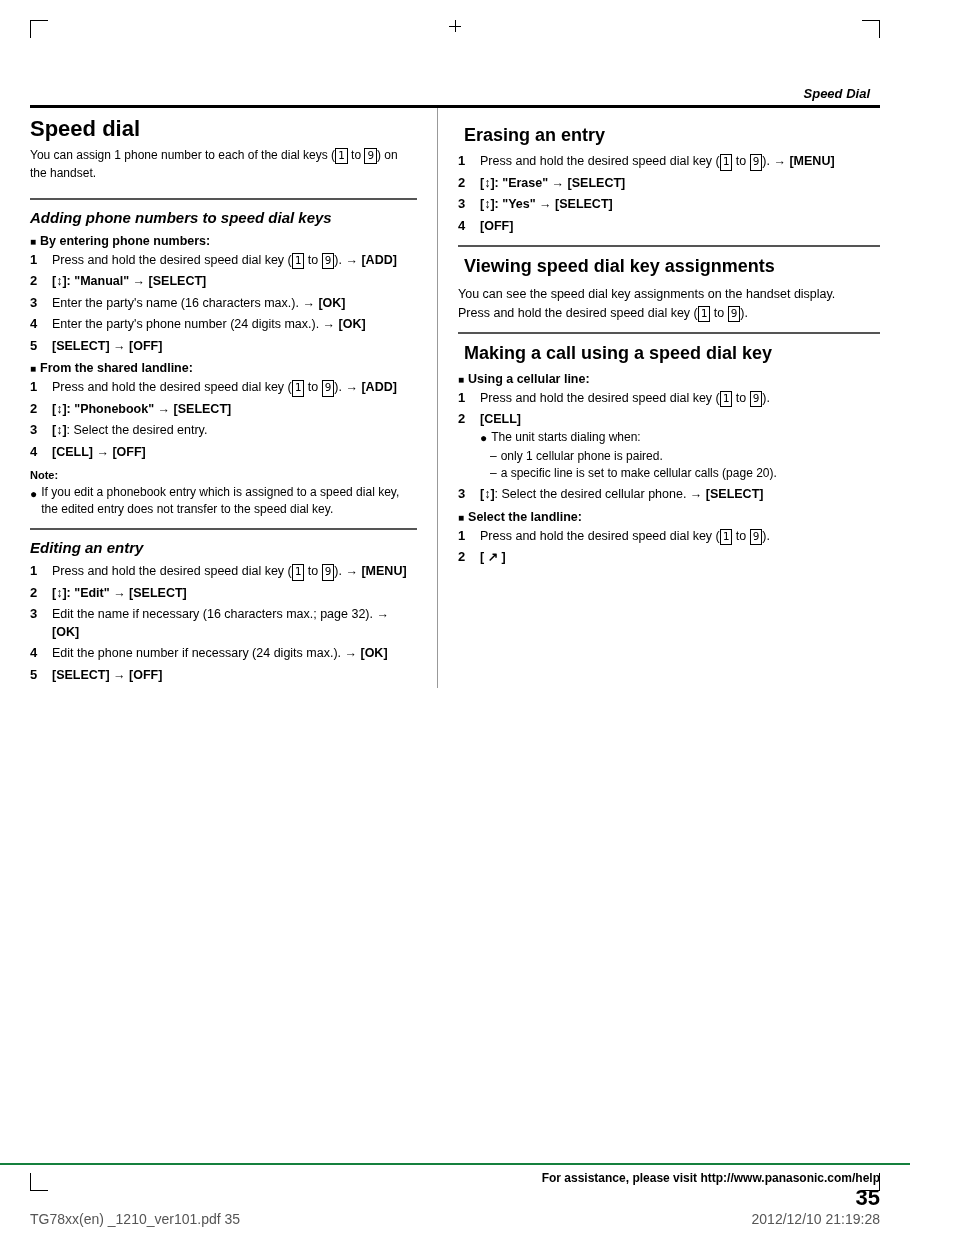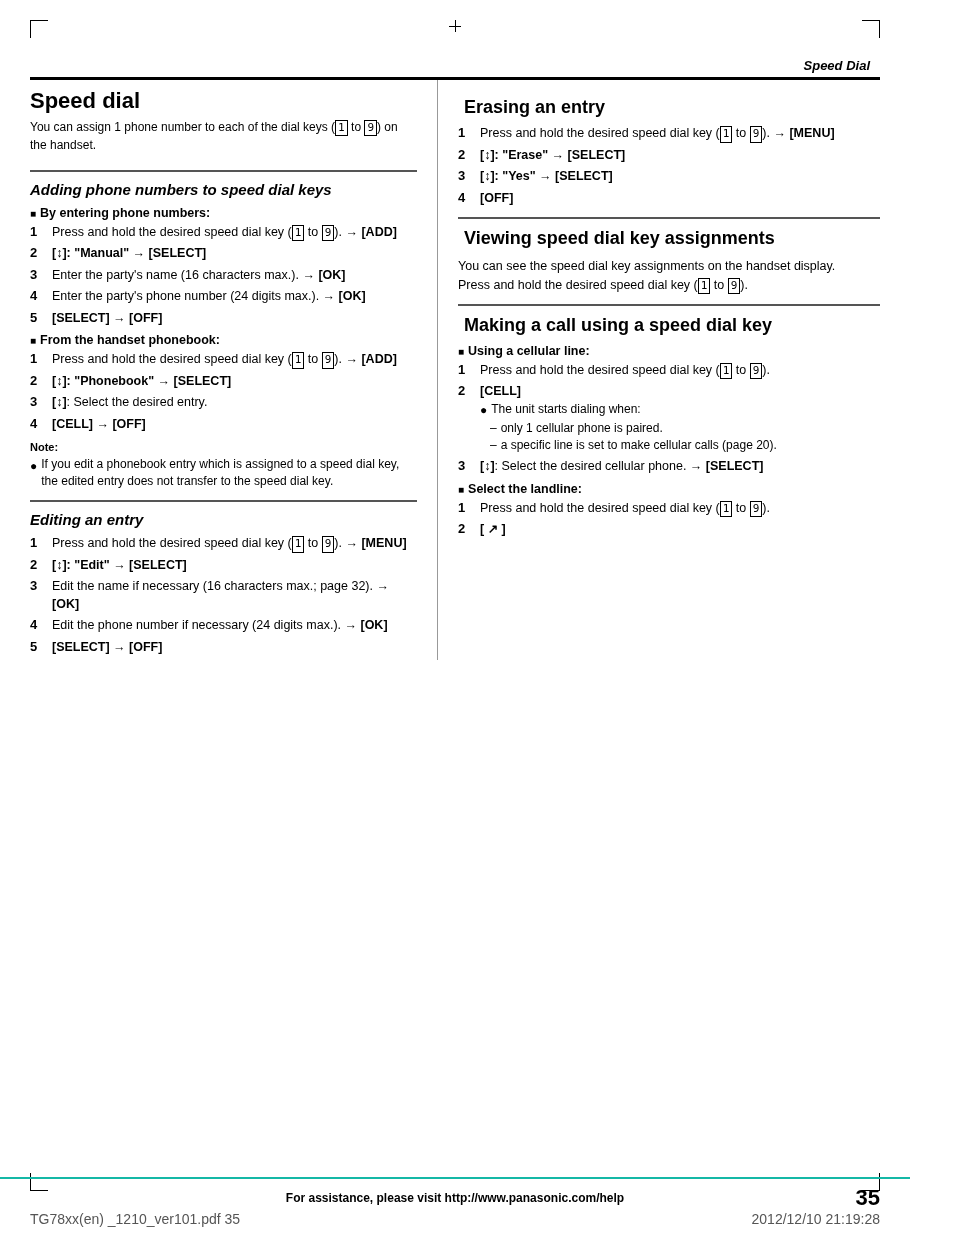--- a/index.html
+++ b/index.html
@@ -8,21 +8,21 @@
       min-height: 1241px;
       background: #fff;
       font-family: Arial, Helvetica, sans-serif;
       font-size: 13px;
       color: #000;
       position: relative;
     }
     .page-wrapper {
       width: 910px;
       min-height: 1241px;
-      padding: 8px 30px 60px 30px;
+      padding: 36px 30px 60px 30px;
       position: relative;
     }
     
     .corner-mark {
       position: absolute;
       width: 18px;
       height: 18px;
       border-color: #000;
       border-style: solid;
     }
@@ -188,27 +188,28 @@
       flex-shrink: 0;
       margin-top: 2px;
     }
 
     
     .footer {
       position: absolute;
       bottom: 30px;
       left: 0;
       right: 0;
-      border-top: 2px solid #14b8a6;
+      border-top: 2px solid #15803d;
       padding-top: 6px;
       display: flex;
       justify-content: space-between;
-      align-items: center;
+      align-items: flex-end;
       padding-left: 30px;
       padding-right: 30px;
+      flex-direction: column;
     }
     .footer-center {
       text-align: center;
       font-weight: bold;
       font-size: 12px;
       flex: 1;
     }
     .footer-page-num {
       font-size: 22px;
       font-weight: bold;
@@ -304,21 +305,21 @@
           <span class="step-num bold">4</span>
           <span class="step-content">Enter the party's phone number (24 digits max.). → <span class="bold">[OK]</span></span>
         </li>
         <li class="step-item">
           <span class="step-num bold">5</span>
           <span class="step-content bold">[SELECT] → [OFF]</span>
         </li>
       </ol>
 
       <div class="sub-label">
-        <span>From the handset phonebook:</span>
+        <span>From the shared landline:</span>
       </div>
 
       <ol class="steps-list">
         <li class="step-item">
           <span class="step-num bold">1</span>
           <span class="step-content">Press and hold the desired speed dial key (<span class="box-num">1</span> to <span class="box-num">9</span>). → <span class="bold">[ADD]</span></span>
         </li>
         <li class="step-item">
           <span class="step-num bold">2</span>
           <span class="step-content"><span class="bold">[↕]: "Phonebook" → [SELECT]</span></span>

